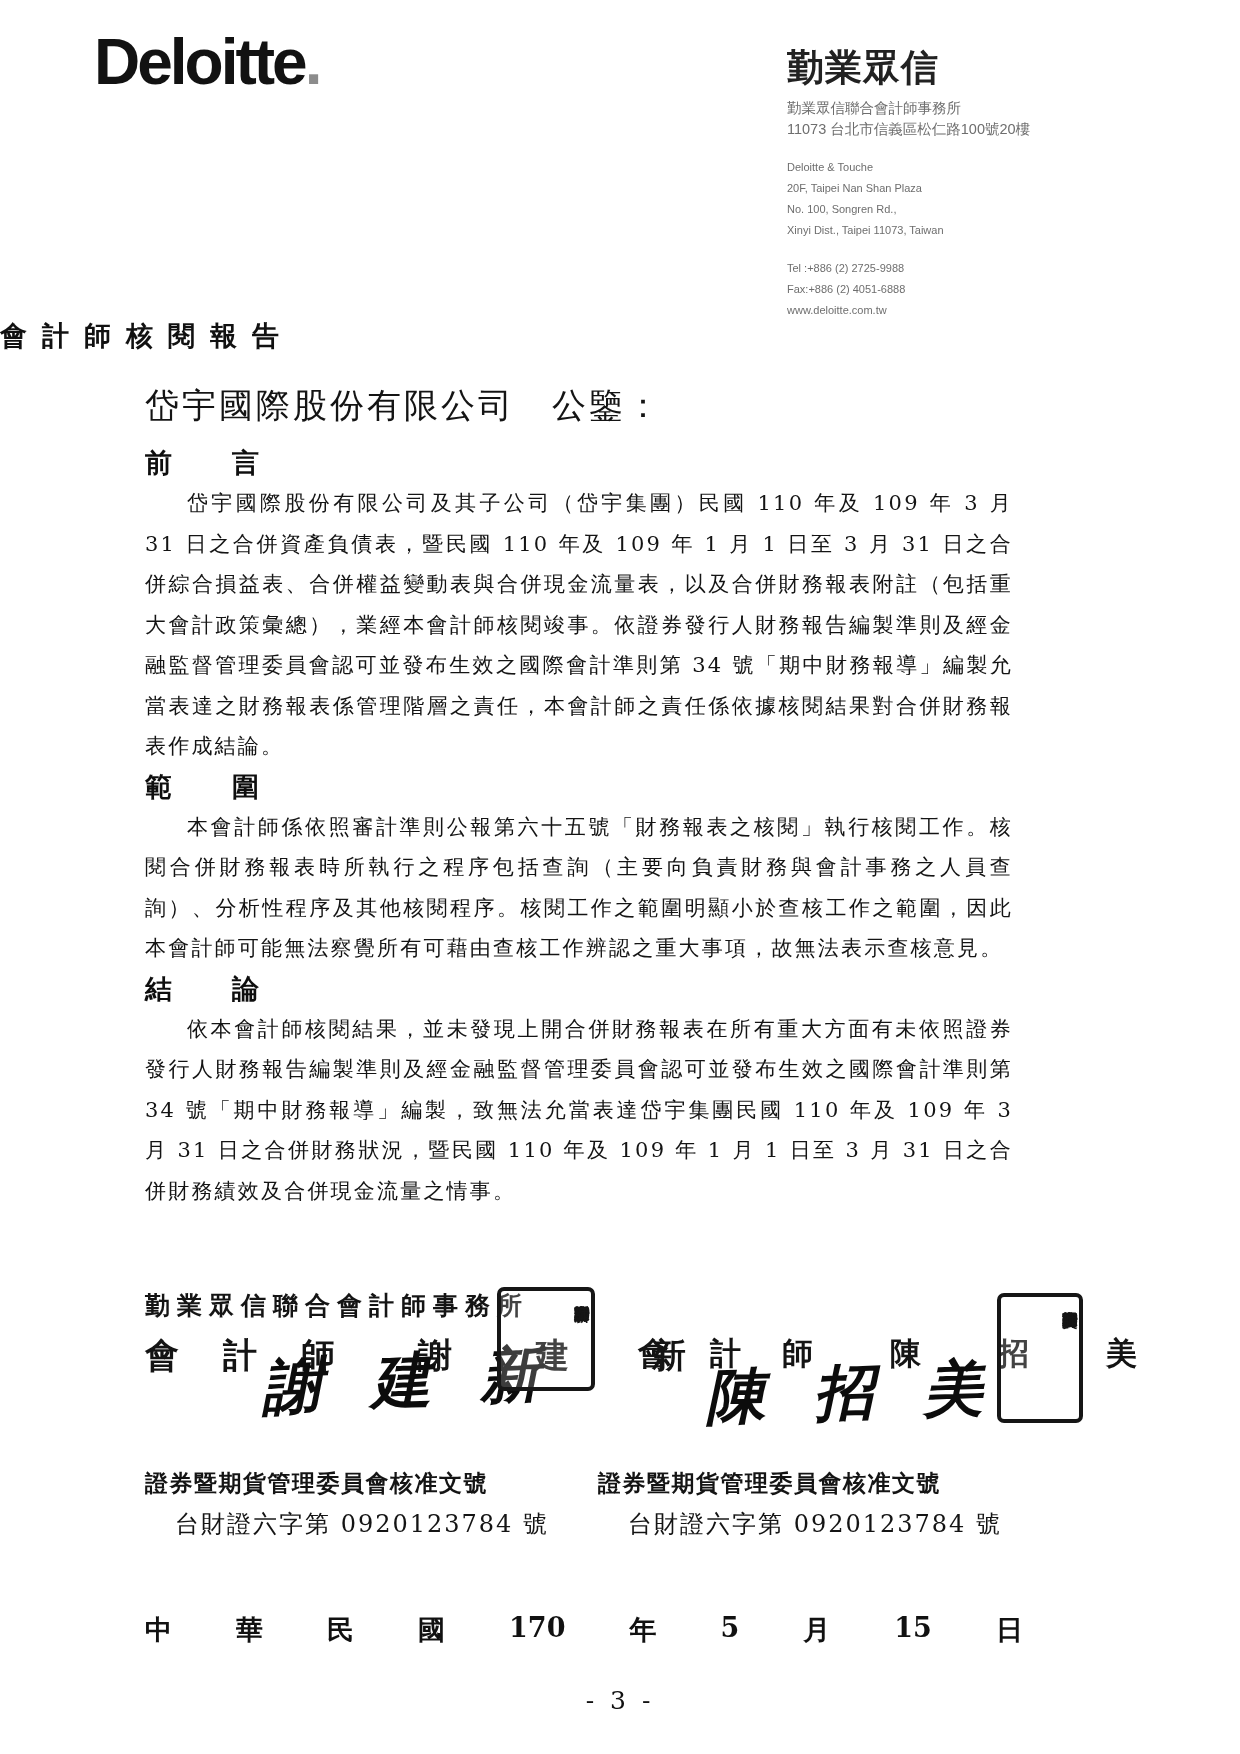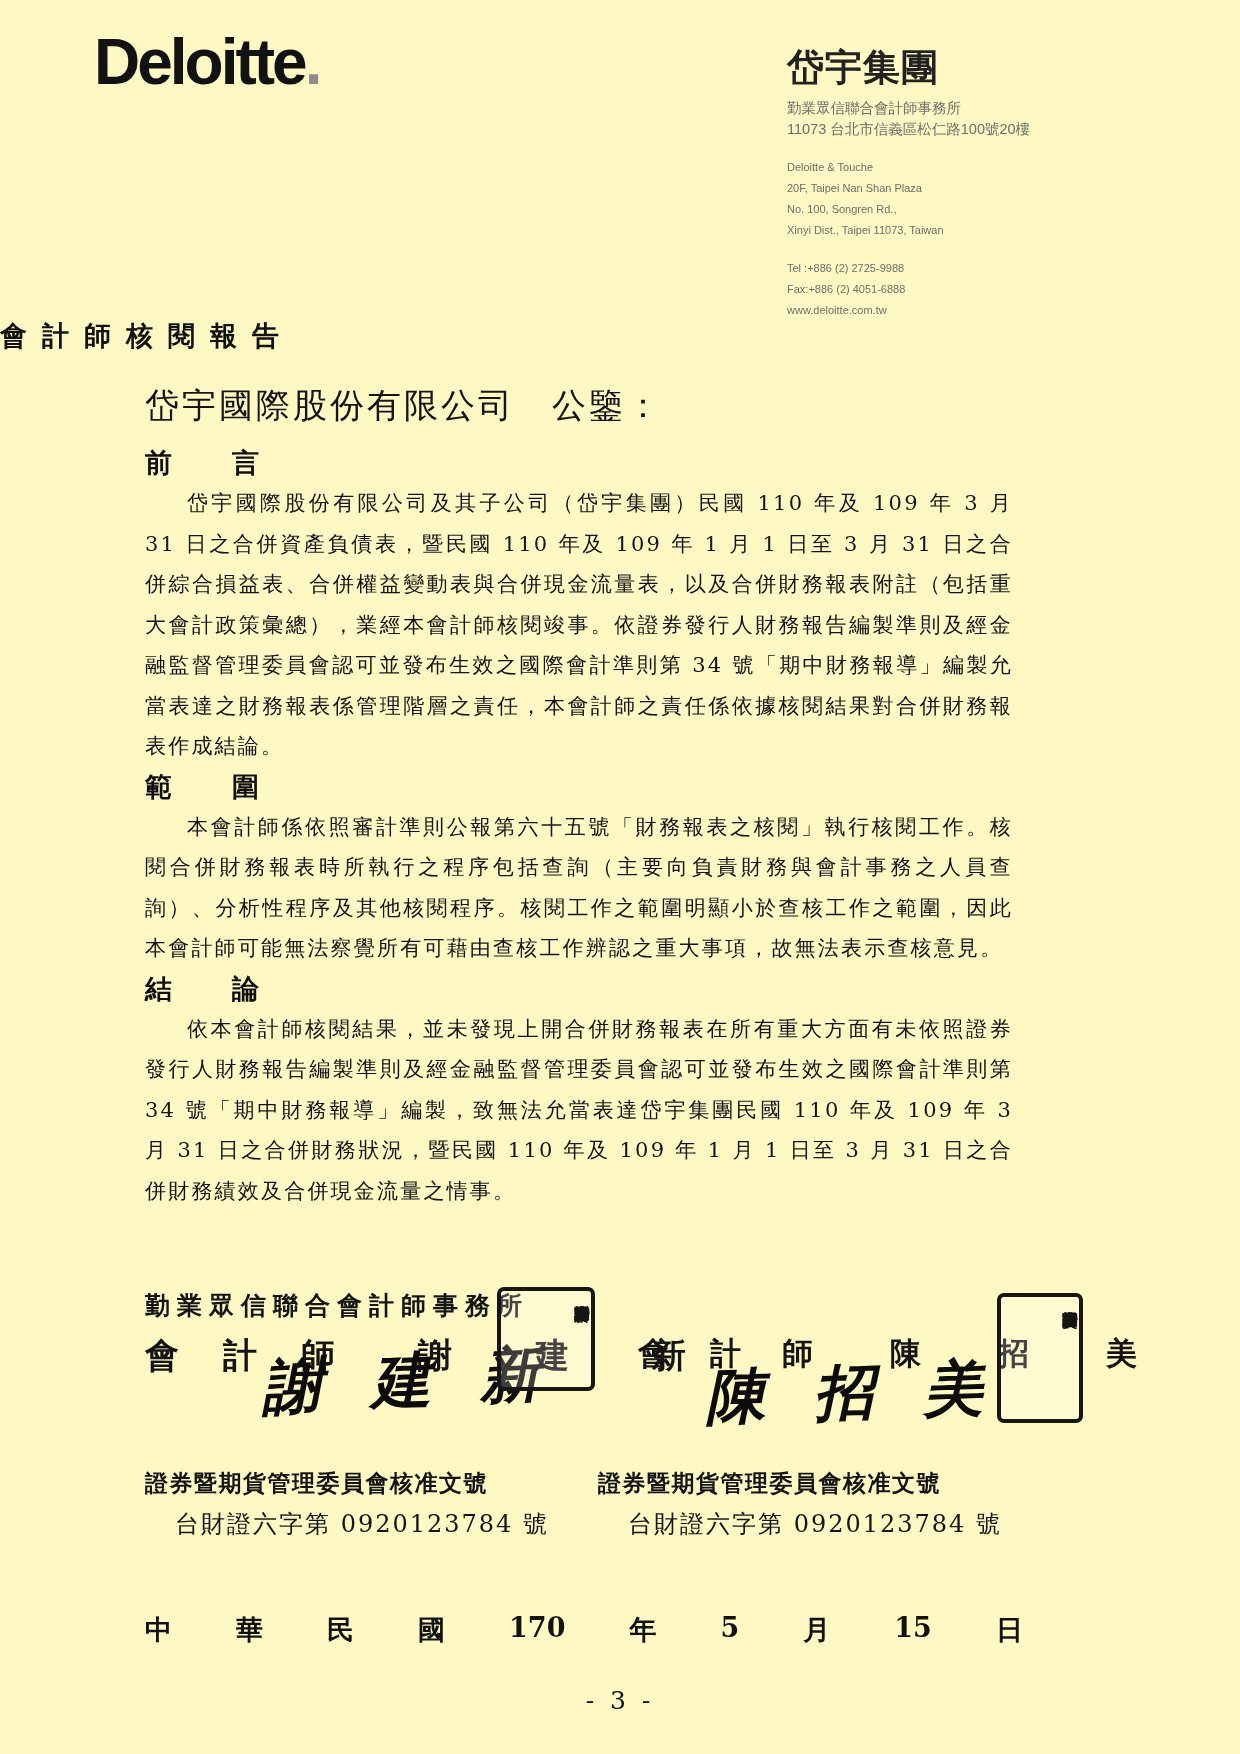--- a/index.html
+++ b/index.html
@@ -1,18 +1,18 @@
 <!DOCTYPE html>
 <html><head>
 <meta charset="utf-8">
 <style>
   html,body { margin:0; padding:0; background:#d9d9d9; }
   .page {
     position:relative; width:1240px; height:1754px; margin:0 auto;
-    background:#fef9c3; color:#141414; overflow:hidden;
+    background:#ffffff; color:#141414; overflow:hidden;
     font-family:"DejaVu Serif", serif;
   }
 
   
   .logo {
     position:absolute; left:94px; top:30px;
     font-family:"Liberation Sans", sans-serif;
     font-weight:800; font-size:64px; letter-spacing:-3px; color:#121212;
     line-height:1;
   }
@@ -83,21 +83,21 @@
   }
 </style>
 </head>
 <body>
 
 <div class="page">
 
   <div class="logo"><span>Deloitte</span><span class="dot" style="color:#8c8c8c;">.</span></div>
 
   <div class="header-right">
-    <div class="firm-zh">岱宇集團</div>
+    <div class="firm-zh">勤業眾信</div>
     <div class="hdr-lines">
       <div>勤業眾信聯合會計師事務所</div>
       <div>11073 台北市信義區松仁路100號20樓</div>
     </div>
     <div class="hdr-block">
       <div>Deloitte &amp; Touche</div>
       <div>20F, Taipei Nan Shan Plaza</div>
       <div>No. 100, Songren Rd.,</div>
       <div>Xinyi Dist., Taipei 11073, Taiwan</div>
     </div>

